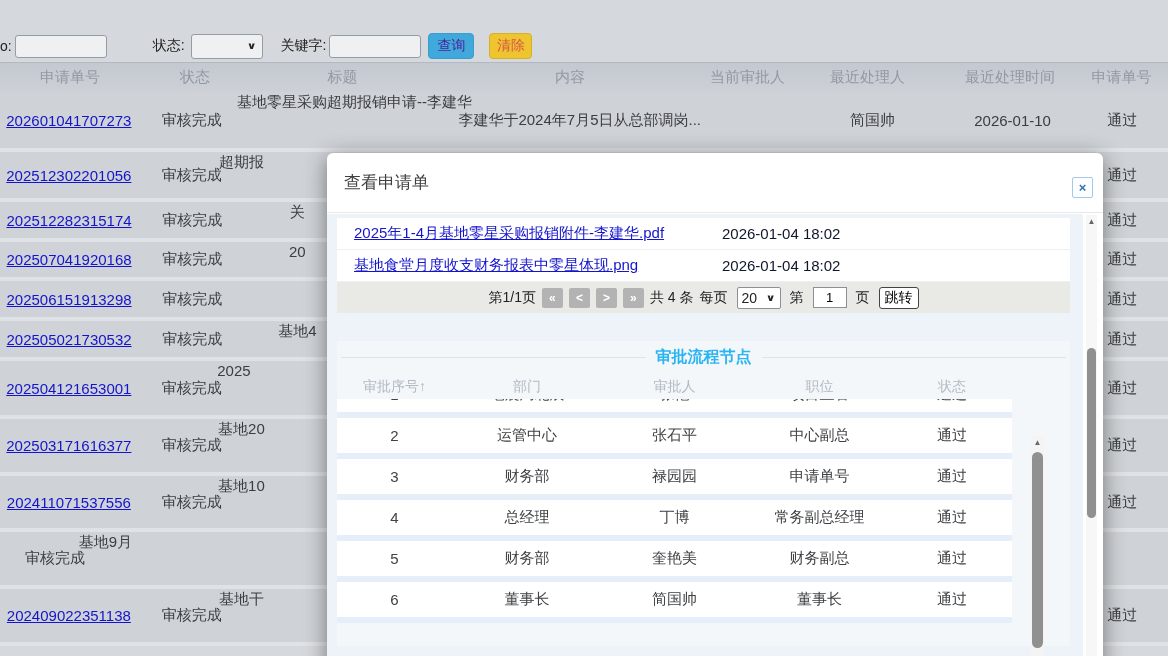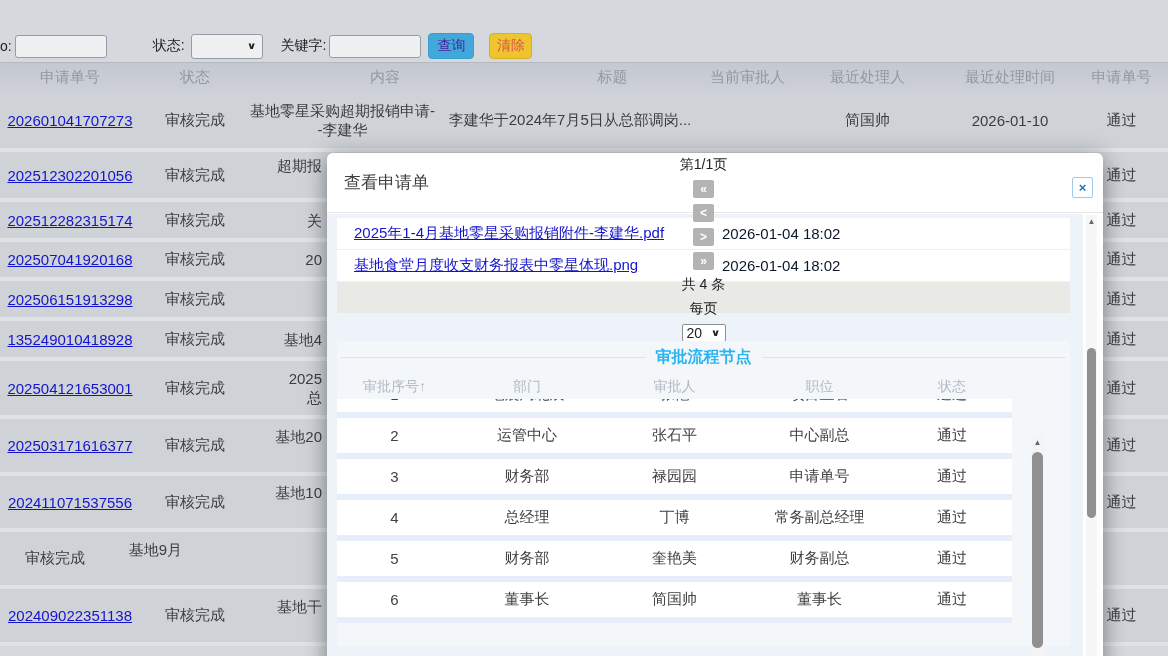--- a/index.html
+++ b/index.html
@@ -21,40 +21,40 @@
   .btn-clear { width:43px; margin-left:15px; background:var(--clear-bg,#eec52f); border:1px solid #d7af29; color:var(--clear-fg,#d9534f); }
   
   .thead { height:30px; display:flex; align-items:center; background:linear-gradient(#c4c8cf,#cdd1d7); border-top:1px solid #b4b8c0; color:#9199a3; font-size:15px; }
   .cell { text-align:center; overflow:hidden; white-space:nowrap; }
   .c1{width:140px} .c2{width:110px} .c3{width:185px} .c4{width:270px} .c5{width:85px} .c6{width:155px} .c7{width:130px} .c8{width:93px}
   .tbody { }
   .trow { display:flex; align-items:stretch; background:#cfd3d7; font-size:15px; }
   .trow .cell { display:flex; align-items:center; justify-content:center; }
   .rowgap { height:4px; background:#dfe2e6; }
   a.applink { color:var(--link,#1414cc); text-decoration:underline; }
-  .titlebox { display:flex; flex-direction:column; justify-content:center; width:185px; }
+  .titlebox { display:flex; justify-content:center; width:185px;margin-left:16px; }
   .tline { height:19px; line-height:19px; overflow:visible; white-space:nowrap; }
   .titlebox.center .tline { text-align:center; }
   .titlebox.frag .tline { text-align:right; padding-right:113px; }
   
   .modal { position:absolute; left:327px; top:153px; width:776px; height:520px;
     background:#fff; border-radius:6px 6px 0 0; box-shadow:0 4px 22px rgba(0,0,0,.45); }
   .mhead { height:60px; display:flex; align-items:center; border-bottom:1px solid #e7e7e7; padding-left:17px; position:relative; }
   .mtitle { font-size:17px; color:#3f3f3f; }
   .mclose { position:absolute; top:24px; right:10px; width:21px; height:21px; background:#fcfeff; border:1px solid #a4c9e6; border-radius:2px; color:#2b72ad; font-weight:bold; font-size:13px; line-height:17px; cursor:pointer; }
   .mbody { position:absolute; top:61px; bottom:0; left:0; right:20px; background:#edf3f9; padding:4px 13px 0 10px; }
   
   .attach-panel { background:#fff; }
   .att-row { height:32px; display:flex; align-items:center; font-size:15px; border-bottom:1px solid #eef1f4; background:#fff; }
   .att-name { flex:1; padding-left:17px; overflow:hidden; white-space:nowrap; }
   .att-name a { color:var(--link,#1414cc); text-decoration:underline; }
   .att-time { width:290px; text-align:left; color:#0f172a; }
   .att-sp { width:58px; }
   
-  .pagebar { height:31px; background:#e9e9e6; display:flex; align-items:center; justify-content:center; font-size:14px; color:#222; gap:6px;flex-direction:column; }
+  .pagebar { height:31px; background:#e9e9e6; display:flex; align-items:center; justify-content:center; font-size:14px; color:#222; gap:6px; }
   .pgbtn { width:21px; height:20px; background:#b3b3b3; border:none; border-radius:2px; color:#fff; font-size:12px; font-weight:bold; line-height:18px; cursor:pointer; }
   .pselect { width:44px; height:22px; background:#fff; border:1px solid #8b9097; border-radius:2px; display:flex; align-items:center; justify-content:space-between; padding:0 4px; margin:0 3px; }
   .pginput { width:34px; height:21px; border:1px solid #8b9097; text-align:center; font-size:13px; margin:0 3px; background:#fff; }
   .jumpbtn { height:22px; padding:0 5px; background:#fff; border:1px solid #444; border-radius:3px; font-size:14px; margin-left:3px; cursor:pointer; }
   
   .approval-panel { margin-top:28px; background:#f3f7fa; position:relative; height:305px; }
   .legend { display:flex; align-items:center; height:33px; padding:0 4px; }
   .legend .line { flex:1; height:1px; background:#dde3e9; }
   .ltext { color:var(--section-title,#2ab4f2); font-weight:bold; font-size:16px; padding:0 10px; }
   .ahead { display:flex; height:25px; align-items:center; color:#b3bac4; font-size:14px; }
@@ -87,22 +87,22 @@
     </div>
     <span class="tlabel" style="margin-left:18px">关键字:</span>
     <input class="tinput" value="" style="">
     <button class="btn btn-query">查询</button>
     <button class="btn btn-clear">清除</button>
   </div>
 
   <div class="thead">
       <div class="cell c1">申请单号</div>
       <div class="cell c2">状态</div>
+      <div class="cell c3">标题</div>
       <div class="cell c4">内容</div>
-      <div class="cell c3">标题</div>
       <div class="cell c5">当前审批人</div>
       <div class="cell c6">最近处理人</div>
       <div class="cell c7">最近处理时间</div>
       <div class="cell c8">申请单号</div>
     </div>
   <div class="tbody">
       <div class="trow" style="height: 56px;">
         <div class="cell c1">
           <a class="applink">202601041707273</a>
         </div>
@@ -174,21 +174,21 @@
         </div>
         <div class="cell c4"></div>
         <div class="cell c5"></div>
         <div class="cell c6"></div>
         <div class="cell c7"></div>
         <div class="cell c8">通过</div>
       </div>
       <div class="rowgap"></div>
       <div class="trow" style="height: 36px;">
         <div class="cell c1">
-          <a class="applink">135249010418928</a>
+          <a class="applink">202505021730532</a>
         </div>
         <div class="cell c2">审核完成</div>
         <div class="titlebox frag c3" style="width: 185px;">
           <div class="tline">基地4</div>
         </div>
         <div class="cell c4"></div>
         <div class="cell c5"></div>
         <div class="cell c6"></div>
         <div class="cell c7"></div>
         <div class="cell c8">通过</div>

